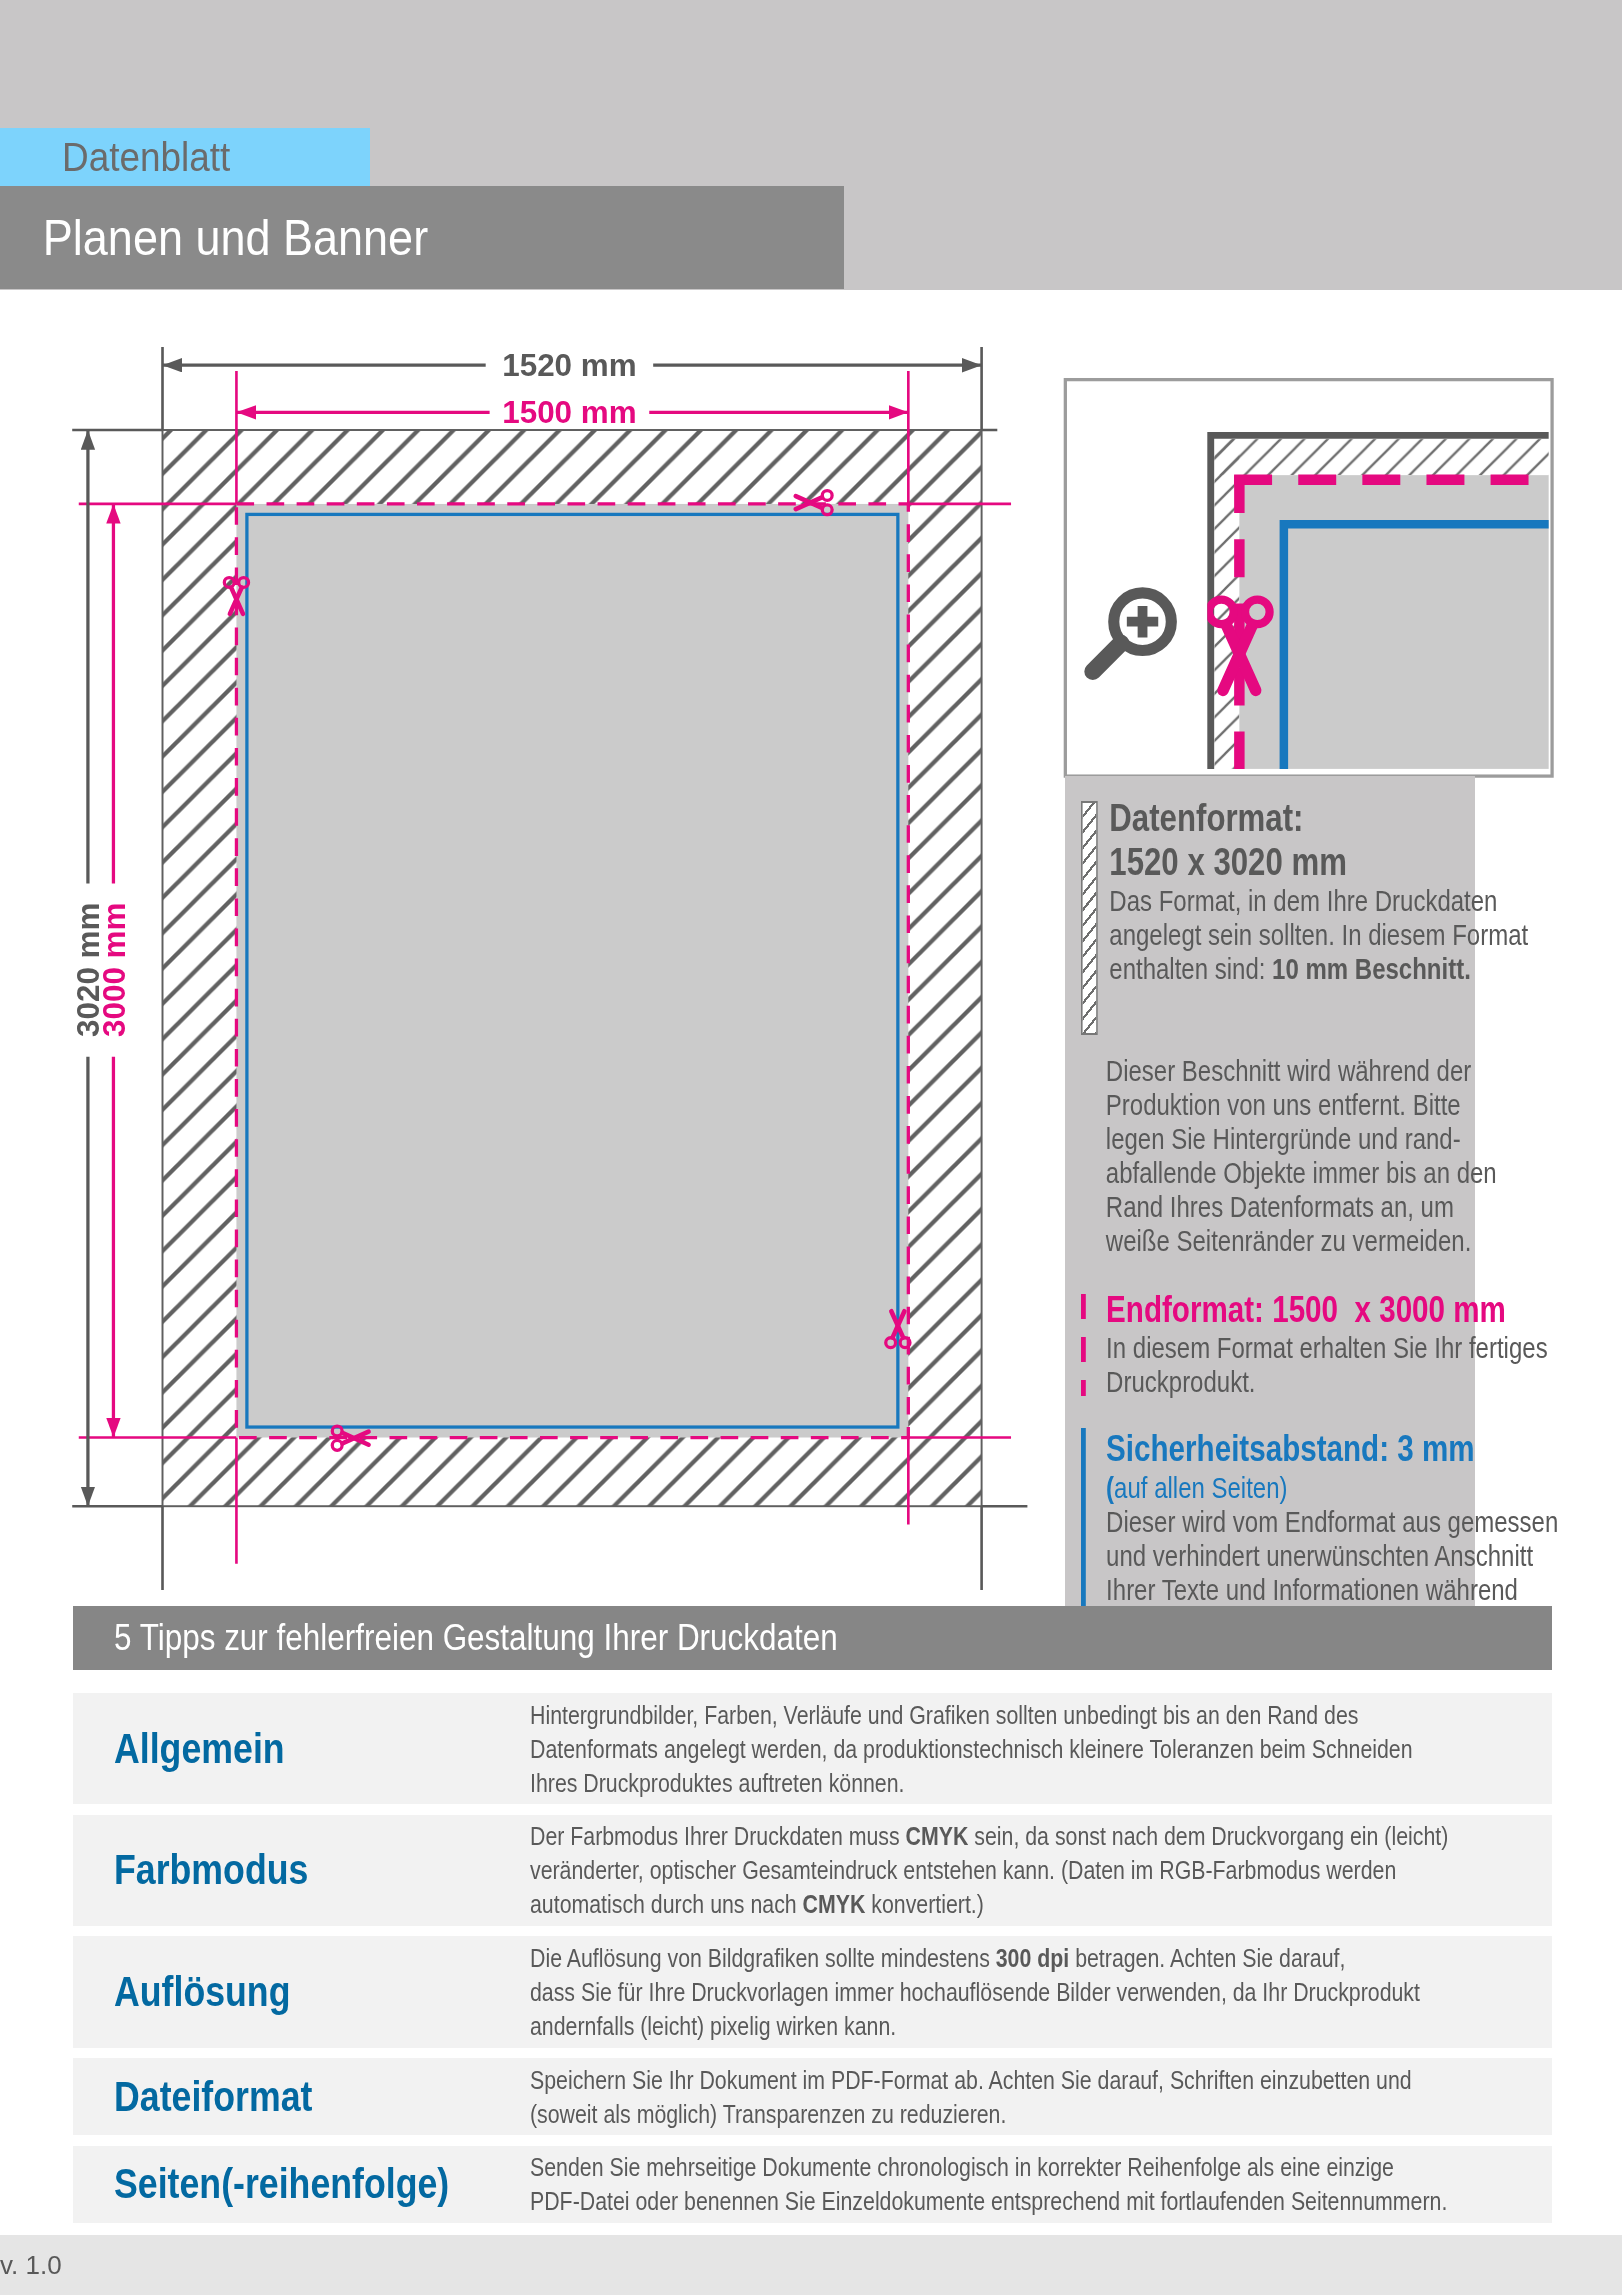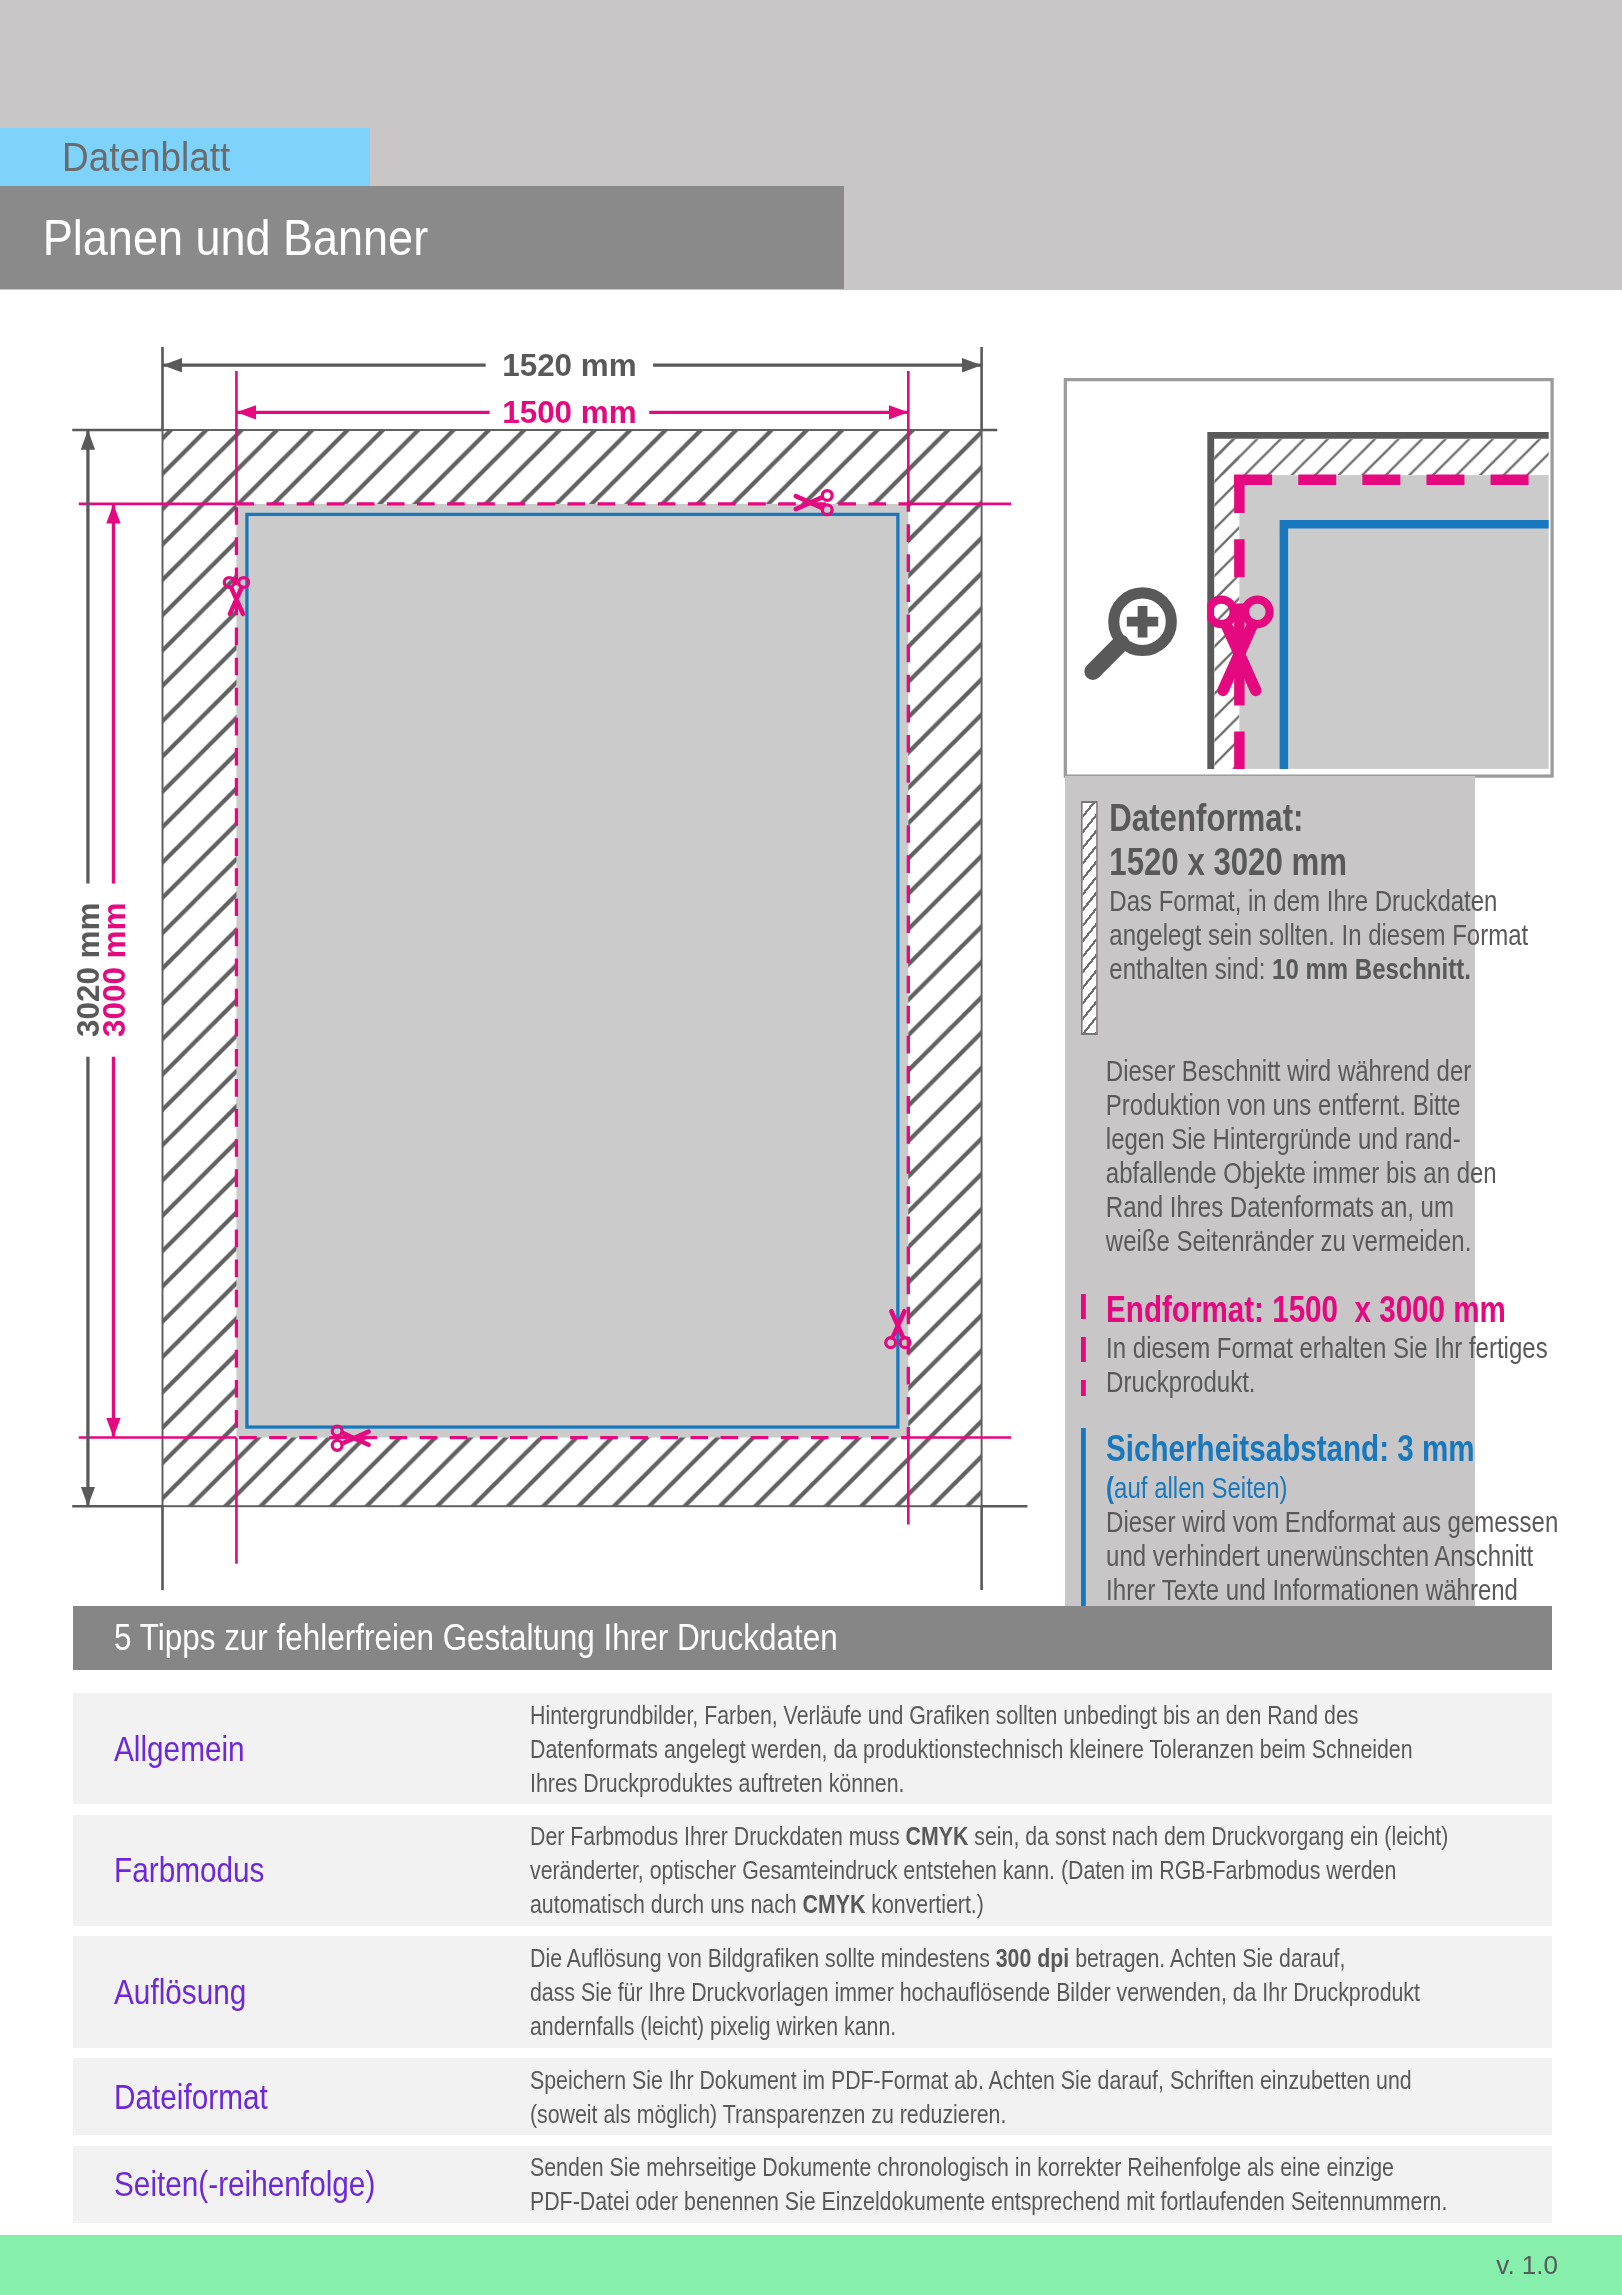--- a/index.html
+++ b/index.html
@@ -35,26 +35,26 @@
   .sh-row { display:flex; margin-top:29px; }
   .sh-icon { flex:none; width:5.9px; align-self:stretch; background:#1878be; }
   .sh-text { margin-left:25.5px; }
   .sh-head { font-size:37px; font-weight:bold; color:#1878be; line-height:42px; white-space:nowrap; }
   .sh-sub .ln { font-size:30px; line-height:35px; color:#1878be; white-space:nowrap; }
   
   .tipps-bar { position:absolute; left:73px; top:1606px; width:1479px; height:64px; background:#868686; display:flex; align-items:center; }
   .tipps-bar span { color:#ffffff; font-size:37px; margin-left:41px; transform:scaleX(0.85); transform-origin:0 50%; white-space:nowrap; }
   .tipps-rows { position:absolute; left:73px; top:1693px; width:1479px; }
   .trow { background:#f2f2f2; display:flex; align-items:center; margin-bottom:10.5px; padding:4.6px 0; }
-  .tlabel { flex:0 0 457px; box-sizing:border-box; padding-left:41px; font-size:35px; color:#6d28d9; }
+  .tlabel { flex:0 0 457px; box-sizing:border-box; padding-left:41px; font-size:42px; color:#0369a1;font-weight:bold; }
   .tlabel span { display:inline-block; transform:scaleX(0.85); transform-origin:0 50%; white-space:nowrap; }
   .tbody { flex:1; font-size:26px; line-height:34px; color:#595959; transform:scaleX(0.82); transform-origin:0 50%; }
   .tbody .ln { white-space:nowrap; }
   
-  .page-footer { position:absolute; left:0; top:2235px; width:1623px; height:60px; background:#86efac; display:flex; align-items:center; justify-content:flex-end; }
+  .page-footer { position:absolute; left:0; top:2235px; width:1623px; height:60px; background:#e5e5e5; display:flex; align-items:center; justify-content:flex-start; }
   .page-footer span { margin-right:65px; font-size:26px; color:#595959; }
 </style>
 </head>
 <body>
 
 <div class="page">
 
   <div class="header-bg"></div>
   <div class="datenblatt-box">
     <span>Datenblatt</span>

